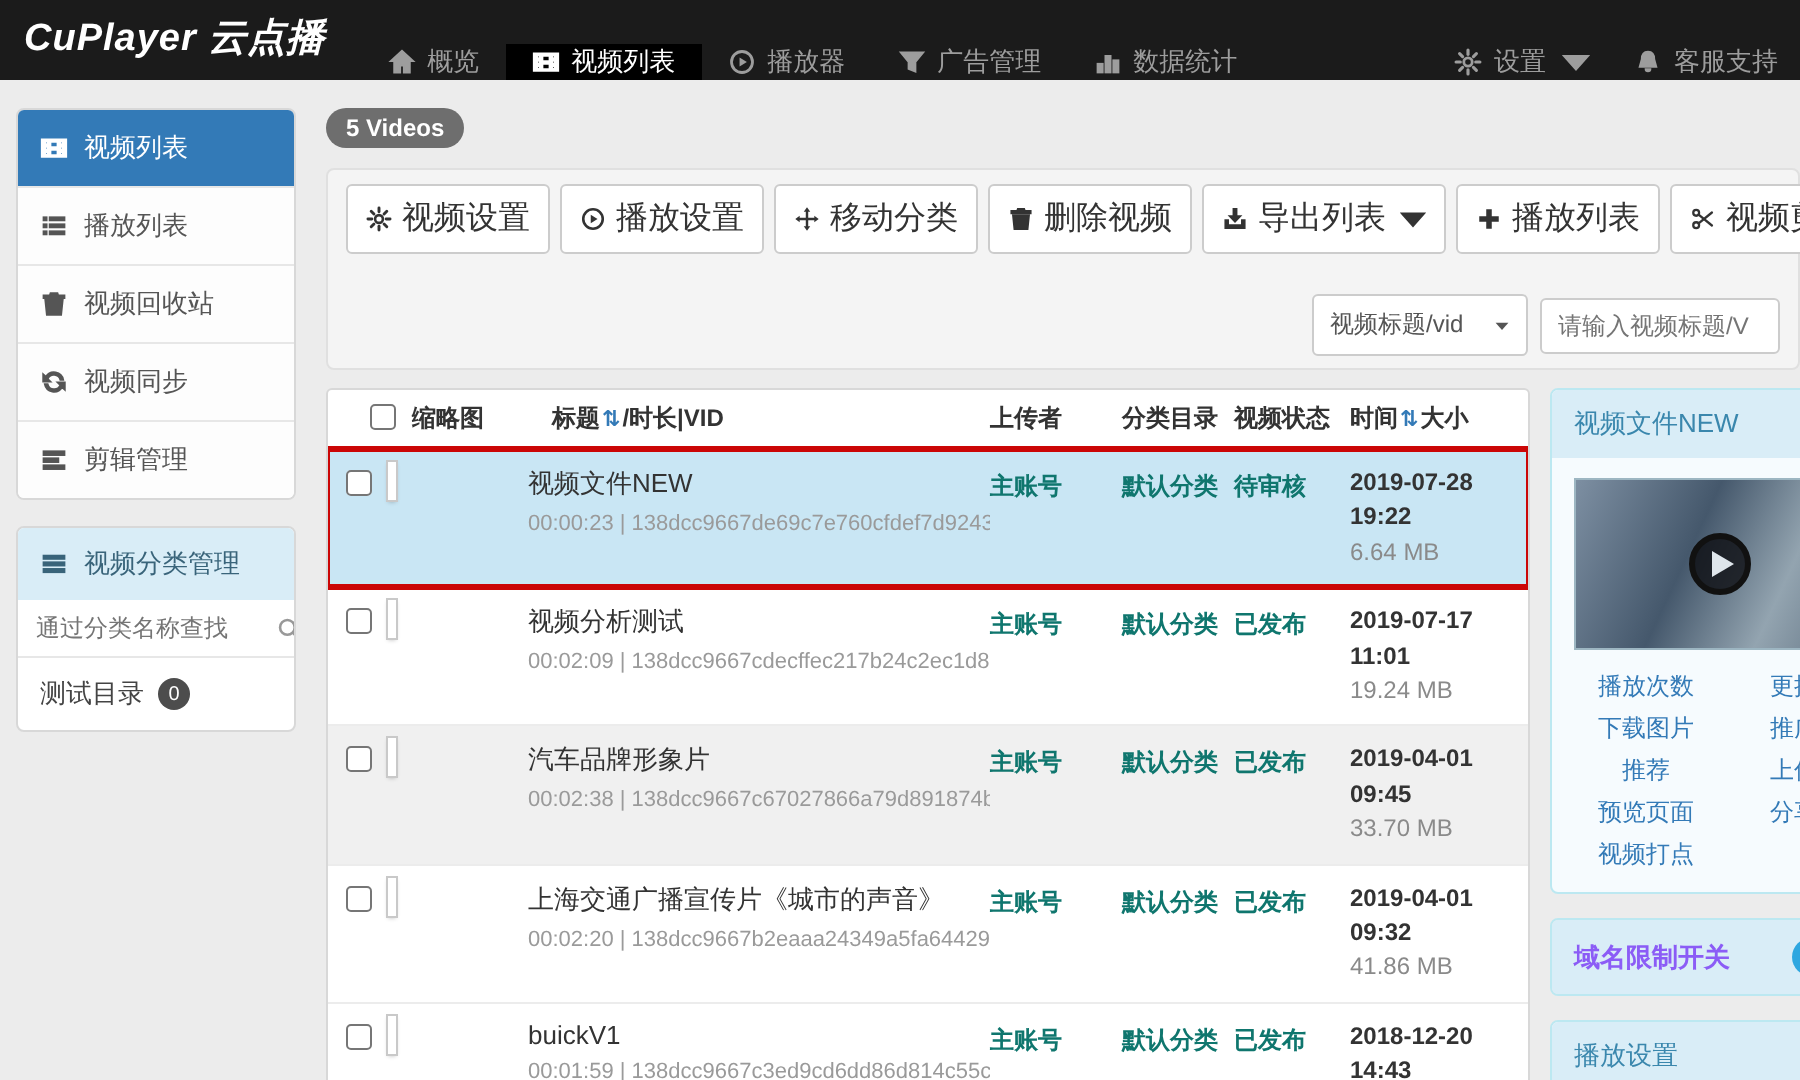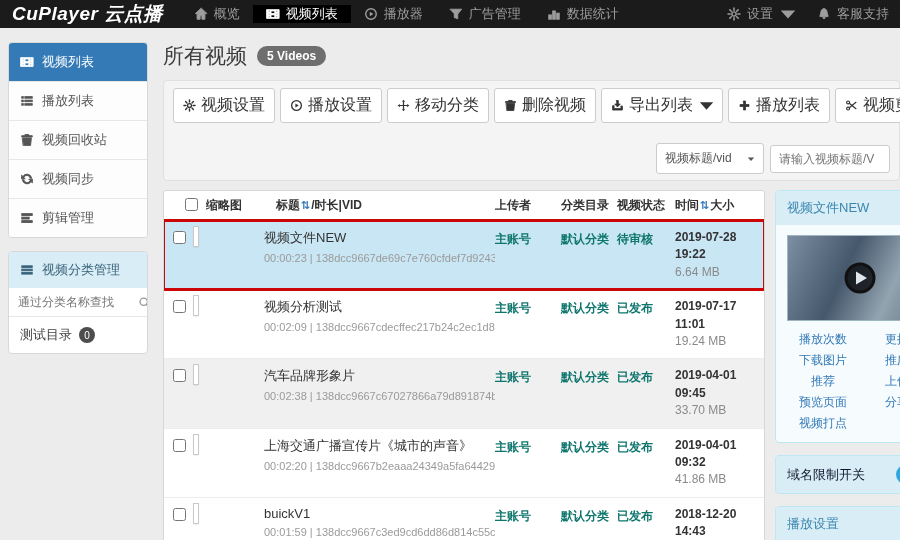--- a/index.html
+++ b/index.html
@@ -1,21 +1,21 @@
 <!DOCTYPE html>
 <html><head>
 <meta charset="utf-8">
 <style>
   * { box-sizing: border-box; margin: 0; padding: 0; }
   html,body { width:900px; height:540px; overflow:hidden; }
   body { font-family:"Liberation Sans","DejaVu Sans",sans-serif; background:#ececec; color:#333; font-size:13px; }
   .app { width:900px; height:540px; position:relative; overflow:hidden; }
 
   
-  .topbar { height:28px; background:#1b1b1b; display:flex; align-items:center; }
+  .topbar { height:40px; background:#1b1b1b; display:flex; align-items:flex-end; }
   .brand { color:#fff; font-size:19px; font-weight:bold; font-style:italic; line-height:40px; padding:0 18px 0 12px; letter-spacing:.5px; white-space:nowrap; }
   .mainnav { display:flex; align-items:stretch; }
   .nav-item { display:flex; align-items:center; gap:6px; color:#9d9d9d; padding:0 13px; font-size:13px; cursor:pointer; white-space:nowrap; }
   .nav-item svg { width:14px; height:14px; fill:currentColor; stroke:currentColor; }
   .nav-item.active { background:#000; color:#fff; }
   .topright { margin-left:auto; display:flex; align-items:stretch; }
   .topright .nav-item { padding:0 11px; }
   .caret { width:8px; height:8px; fill:currentColor; margin-left:2px; }
 
   
@@ -91,21 +91,21 @@
   
   .rightcol { width:170px; flex:none; margin-left:10px; }
   .bpanel { border:1px solid #bce8f1; border-radius:4px; overflow:hidden; margin-bottom:12px; background:#f6fbfe; }
   .bpanel-h { background:#d9edf7; color:#3a87ad; font-size:13px; padding:8px 11px; }
   .bpanel-b { padding:10px 11px; }
   .preview { width:146px; height:86px; position:relative; border:1px solid #9db6c2; }
   .playov { position:absolute; left:50%; top:50%; width:34px; height:34px; transform:translate(-50%,-50%); }
   .linkgrid { display:grid; grid-template-columns:1fr 1fr; gap:4px 2px; margin-top:10px; }
   .blink { color:#337ab7; font-size:12px; text-align:center; cursor:pointer; white-space:nowrap; }
   .domrow { display:flex; align-items:center; justify-content:space-between; background:#d9edf7; padding:9px 11px; }
-  .domrow .dlabel { color:#0f172a; font-size:13px; font-weight:normal; white-space:nowrap; }
+  .domrow .dlabel { color:#8b5cf6; font-size:13px; font-weight:bold; white-space:nowrap; }
   .toggle { width:37px; height:19px; background:#2ea7e0; border-radius:10px; position:relative; flex:none; cursor:pointer; margin-left:8px; }
   .toggle::after { content:""; position:absolute; right:2px; top:2px; width:15px; height:15px; background:#fff; border-radius:50%; }
 </style>
 </head>
 <body>
 
 <div class="app">
 
   <header class="topbar">
     <div class="brand">CuPlayer 云点播</div>
@@ -236,21 +236,20 @@
         </div>
         <div class="cat-item">
           <span>测试目录</span>
           <span class="cnt-badge">0</span>
         </div>
       </div>
     </aside>
 
     <div class="mainarea">
       <div class="pagehead">
-        <h1>所有视频</h1>
         <span class="vbadge">5 Videos</span>
       </div>
 
       <div class="toolbar">
         <div class="toolbar-row" id="toolbarbtns">
             <button class="tbtn">
               <svg class="" viewBox="0 0 16 16" fill="currentColor" stroke="currentColor" stroke-linecap="round">
                 <circle cx="8" cy="8" r="2.4" fill="none" stroke-width="1.6"></circle>
                 <g stroke-width="1.8">
                   <line x1="8" y1="1.2" x2="8" y2="3.6"></line>

